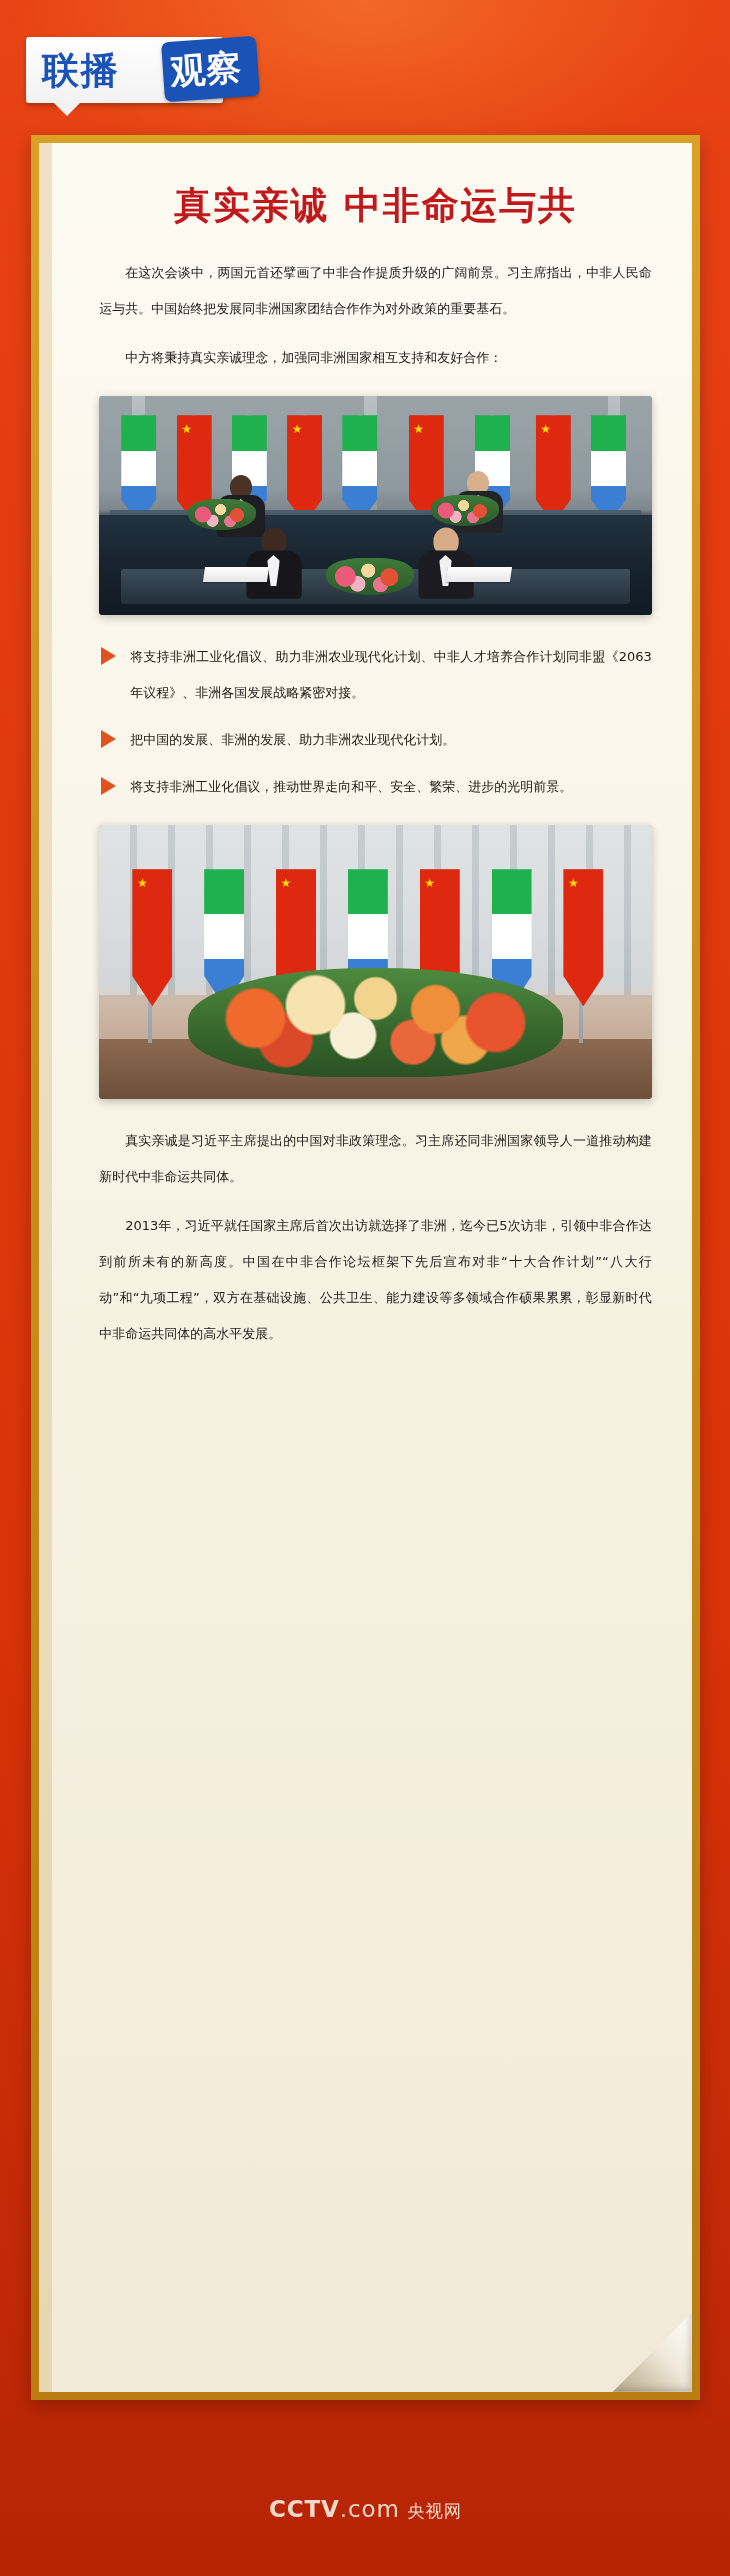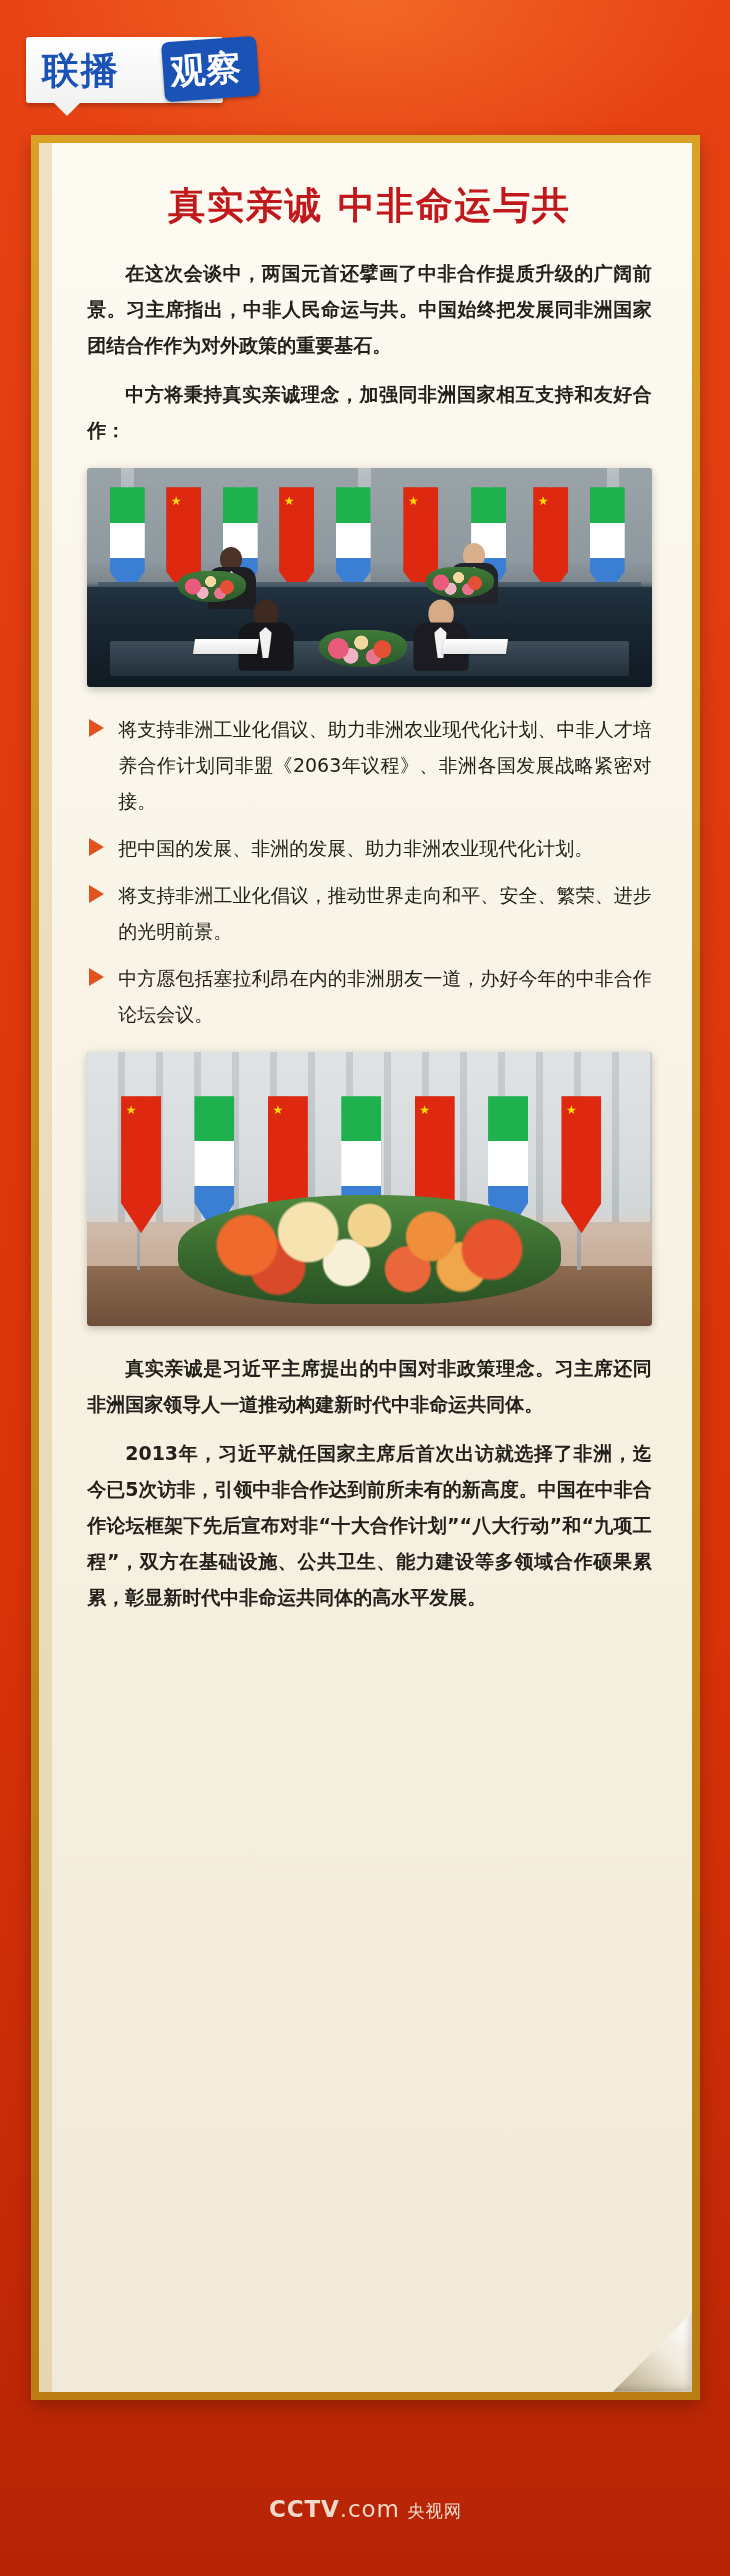--- a/index.html
+++ b/index.html
@@ -87,20 +87,21 @@
     background: linear-gradient(180deg,#d9a227,#c98f1c 40%,#b97d12 100%);
     padding: 8.2px;
     box-shadow: 0 5.5px 16.4px rgba(0,0,0,.25);
   }
   .card {
     position: relative;
     width: 100%;
     height: 100%;
     background: linear-gradient(180deg,#fdfaf2 0%,#f7f1e2 55%,#f2ead8 100%);
     overflow: hidden;
+    padding-left: 12px;
   }
   
   .card::before {
     content:"";
     position:absolute;
     left:0; top:0; bottom:0;
     width:12.8px;
     background: linear-gradient(180deg,#efe2c4,#e6d6b2);
   }
   
@@ -122,34 +123,33 @@
     text-align: center;
     color: #c0181b;
     font-size: 37px;
     font-weight: bold;
     letter-spacing: 1.8px;
     margin: 7.3px 0 24px;
     font-family: "DejaVu Sans", sans-serif;
   }
 
   p.para {
-    font-size: 19px;
+    font-size: 13px;
     line-height: 36px;
     color: #23201c;
     text-indent: 2em;
     margin-bottom: 12.8px;
     text-align: justify;
     font-family: "DejaVu Sans", sans-serif;
-    font-weight: bold;
   }
 
   .bullets { margin: 5.5px 0 5.5px; }
   .bullet {
     position: relative;
-    font-size: 19px;
+    font-size: 13px;
     line-height: 36px;
     color: #23201c;
     padding-left: 31px;
     margin-bottom: 11px;
     text-align: justify;
     font-family: "DejaVu Sans", sans-serif;
   }
   .bullet .mark {
     position: absolute;
     left: 1.8px;
@@ -408,24 +408,20 @@
           <span>将支持非洲工业化倡议、助力非洲农业现代化计划、中非人才培养合作计划同非盟《2063年议程》、非洲各国发展战略紧密对接。</span>
         </div>
         <div class="bullet">
           <span class="mark"></span>
           <span>把中国的发展、非洲的发展、助力非洲农业现代化计划。</span>
         </div>
         <div class="bullet">
           <span class="mark"></span>
           <span>将支持非洲工业化倡议，推动世界走向和平、安全、繁荣、进步的光明前景。</span>
         </div>
-        <div class="bullet">
-          <span class="mark"></span>
-          <span>中方愿包括塞拉利昂在内的非洲朋友一道，办好今年的中非合作论坛会议。</span>
-        </div>
       </div>
 
       <div class="photo tall">
         <div class="p2-bg"></div>
         <div class="p2-wall"></div>
         <div class="p2-table"></div>
 
         <div class="flagwrap" style="left:6%; bottom:34%">
             <div class="flagpole" style="height:174px"></div>
             <div class="flag cn" style="height:137px; width:40px"></div>

